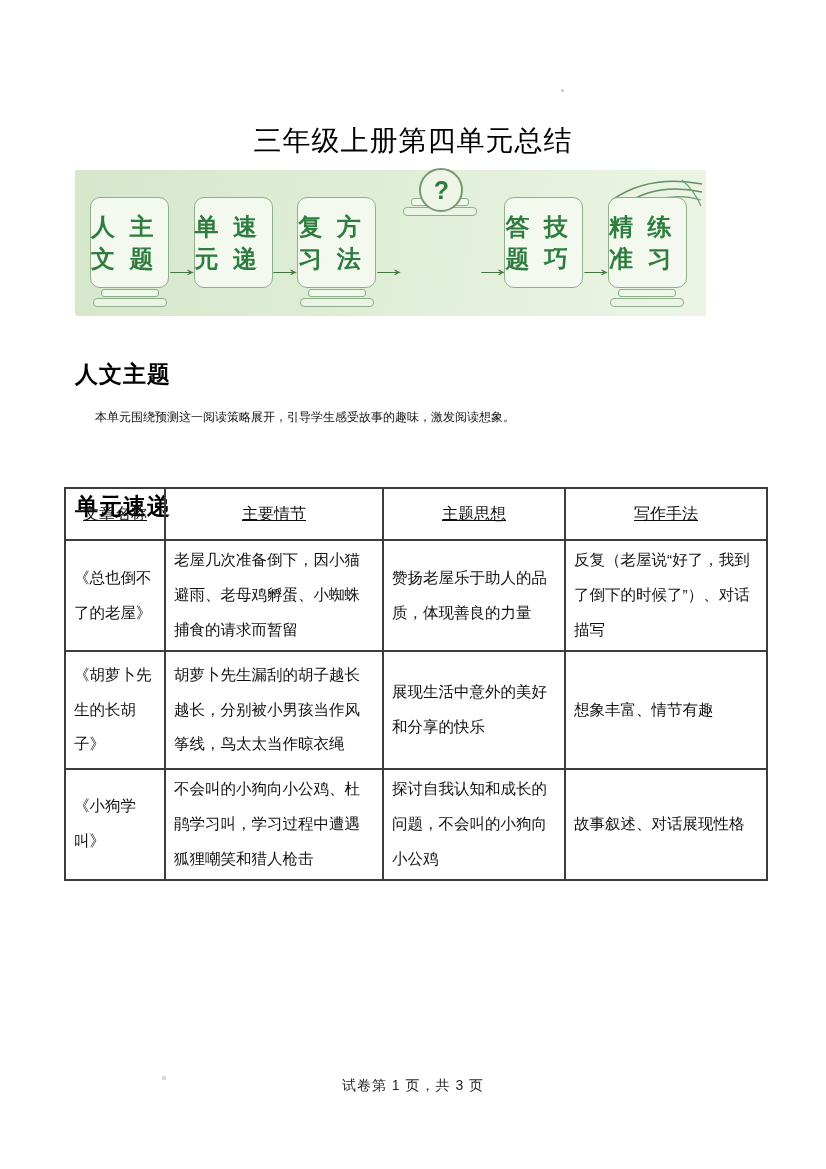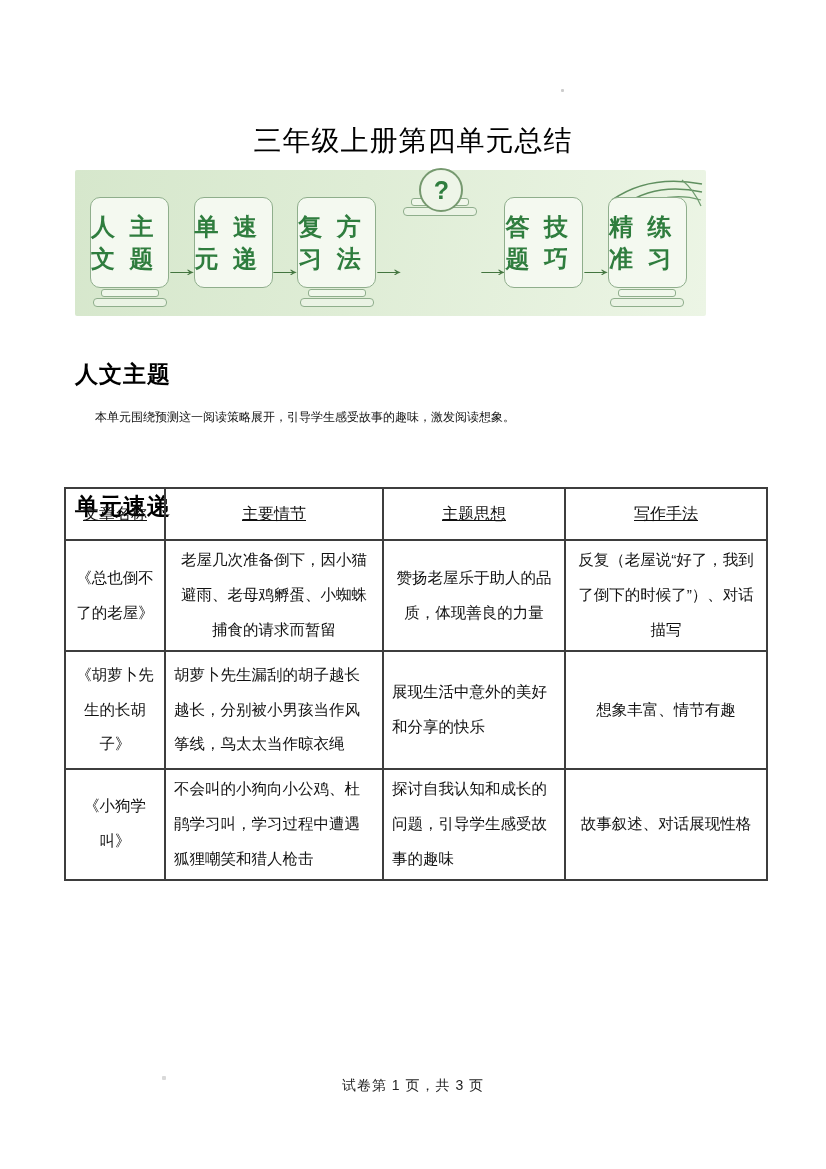--- a/index.html
+++ b/index.html
@@ -38,21 +38,21 @@
 
   
   .unit-table{position:absolute;left:64px;top:487px;border-collapse:collapse;table-layout:fixed;
     font-size:15.5px;color:#111;}
   .unit-table td,.unit-table th{border:2px solid #3d3d3d;padding:2px 8px;vertical-align:middle;
     line-height:2.25;font-weight:400;overflow:hidden;}
   .unit-table th{height:46px;text-align:center;font-size:16px;line-height:1.4;text-decoration:underline;}
   .r1{height:111px;}
   .r2{height:118px;padding-left:44px;}
   .r3{height:105px;}
-  .ta-c{text-align:center;}
+  .ta-c{}
   .ta-l{text-align:left;}
 
   .page-footer{position:absolute;left:0;top:1077px;width:826px;text-align:center;
     font-size:14px;color:#222;letter-spacing:1px;}
 
   .speck{position:absolute;border-radius:1px;}
   .speck-tr{left:561px;top:89px;width:3px;height:3px;background:#cccccc;}
   .speck-bl{left:162px;top:1076px;width:4px;height:4px;background:#d9d9d9;}
 </style>
 </head>
@@ -165,21 +165,21 @@
       </tr>
       <tr class="r2">
         <td class="ta-c">《胡萝卜先生的长胡子》</td>
         <td class="ta-l">胡萝卜先生漏刮的胡子越长越长，分别被小男孩当作风筝线，鸟太太当作晾衣绳</td>
         <td class="ta-l">展现生活中意外的美好和分享的快乐</td>
         <td class="ta-c">想象丰富、情节有趣</td>
       </tr>
       <tr class="r3">
         <td class="ta-c">《小狗学叫》</td>
         <td class="ta-l">不会叫的小狗向小公鸡、杜鹃学习叫，学习过程中遭遇狐狸嘲笑和猎人枪击</td>
-        <td class="ta-l">探讨自我认知和成长的问题，引导学生感受故事的趣味</td>
+        <td class="ta-l">探讨自我认知和成长的问题，不会叫的小狗向小公鸡</td>
         <td class="ta-c">故事叙述、对话展现性格</td>
       </tr>
     </tbody>
   </table>
 
   <div class="page-footer">试卷第 1 页，共 3 页</div>
 
   <div class="speck speck-bl"></div>
 
 </div>

